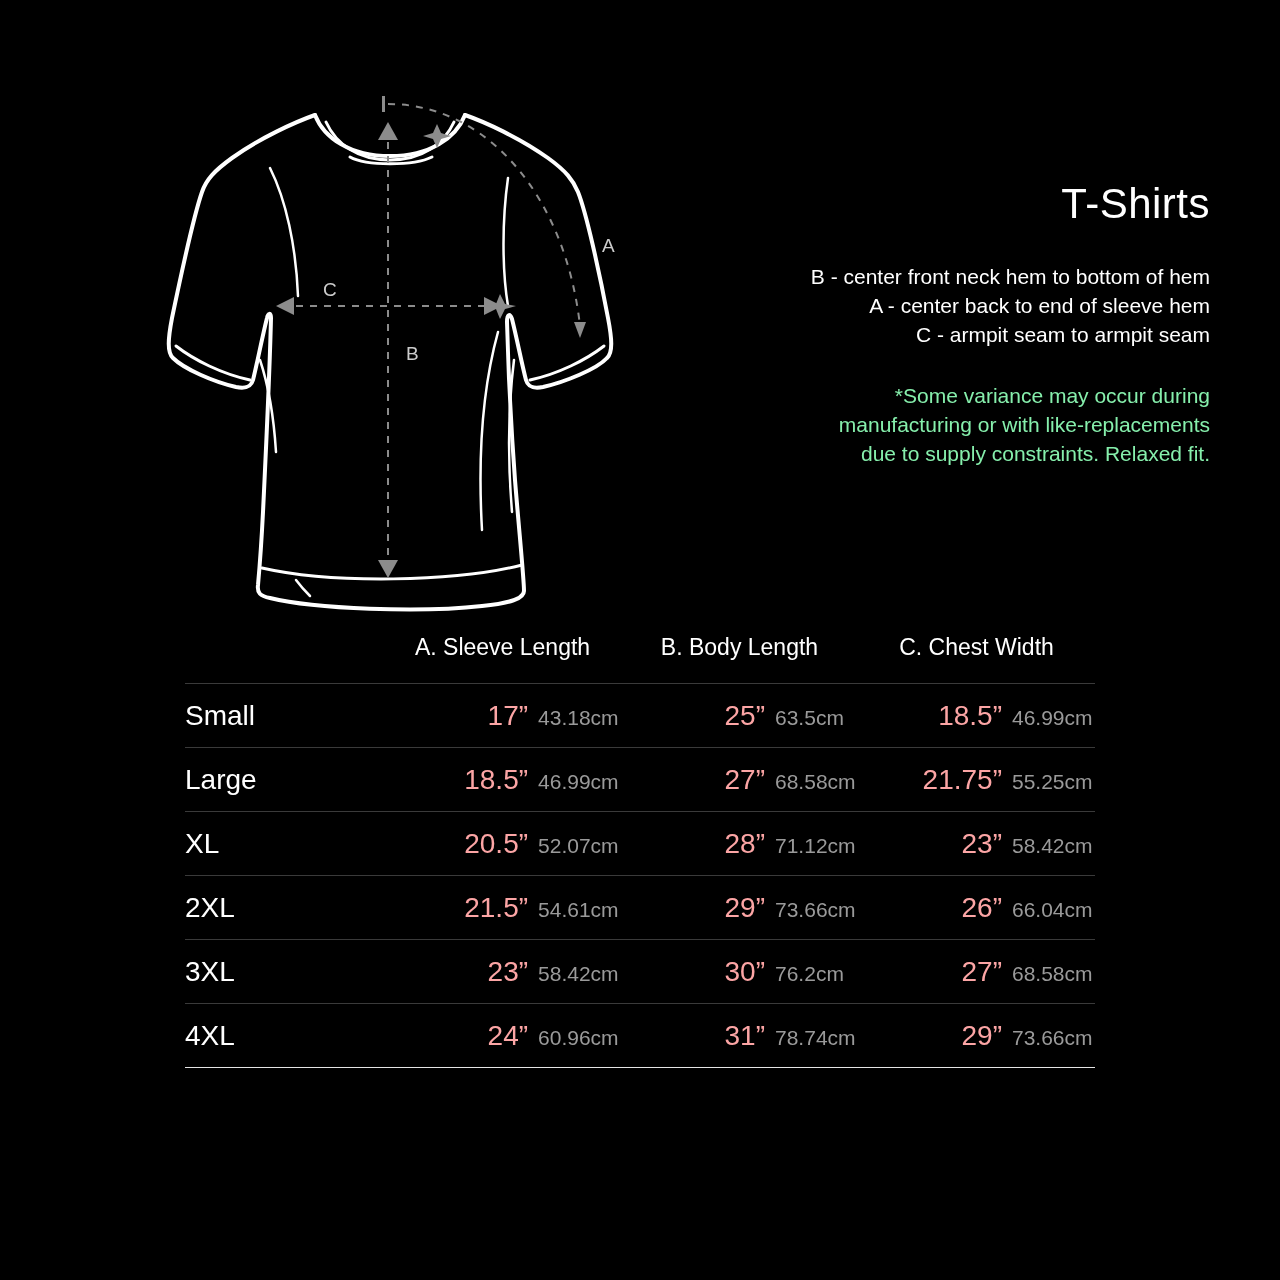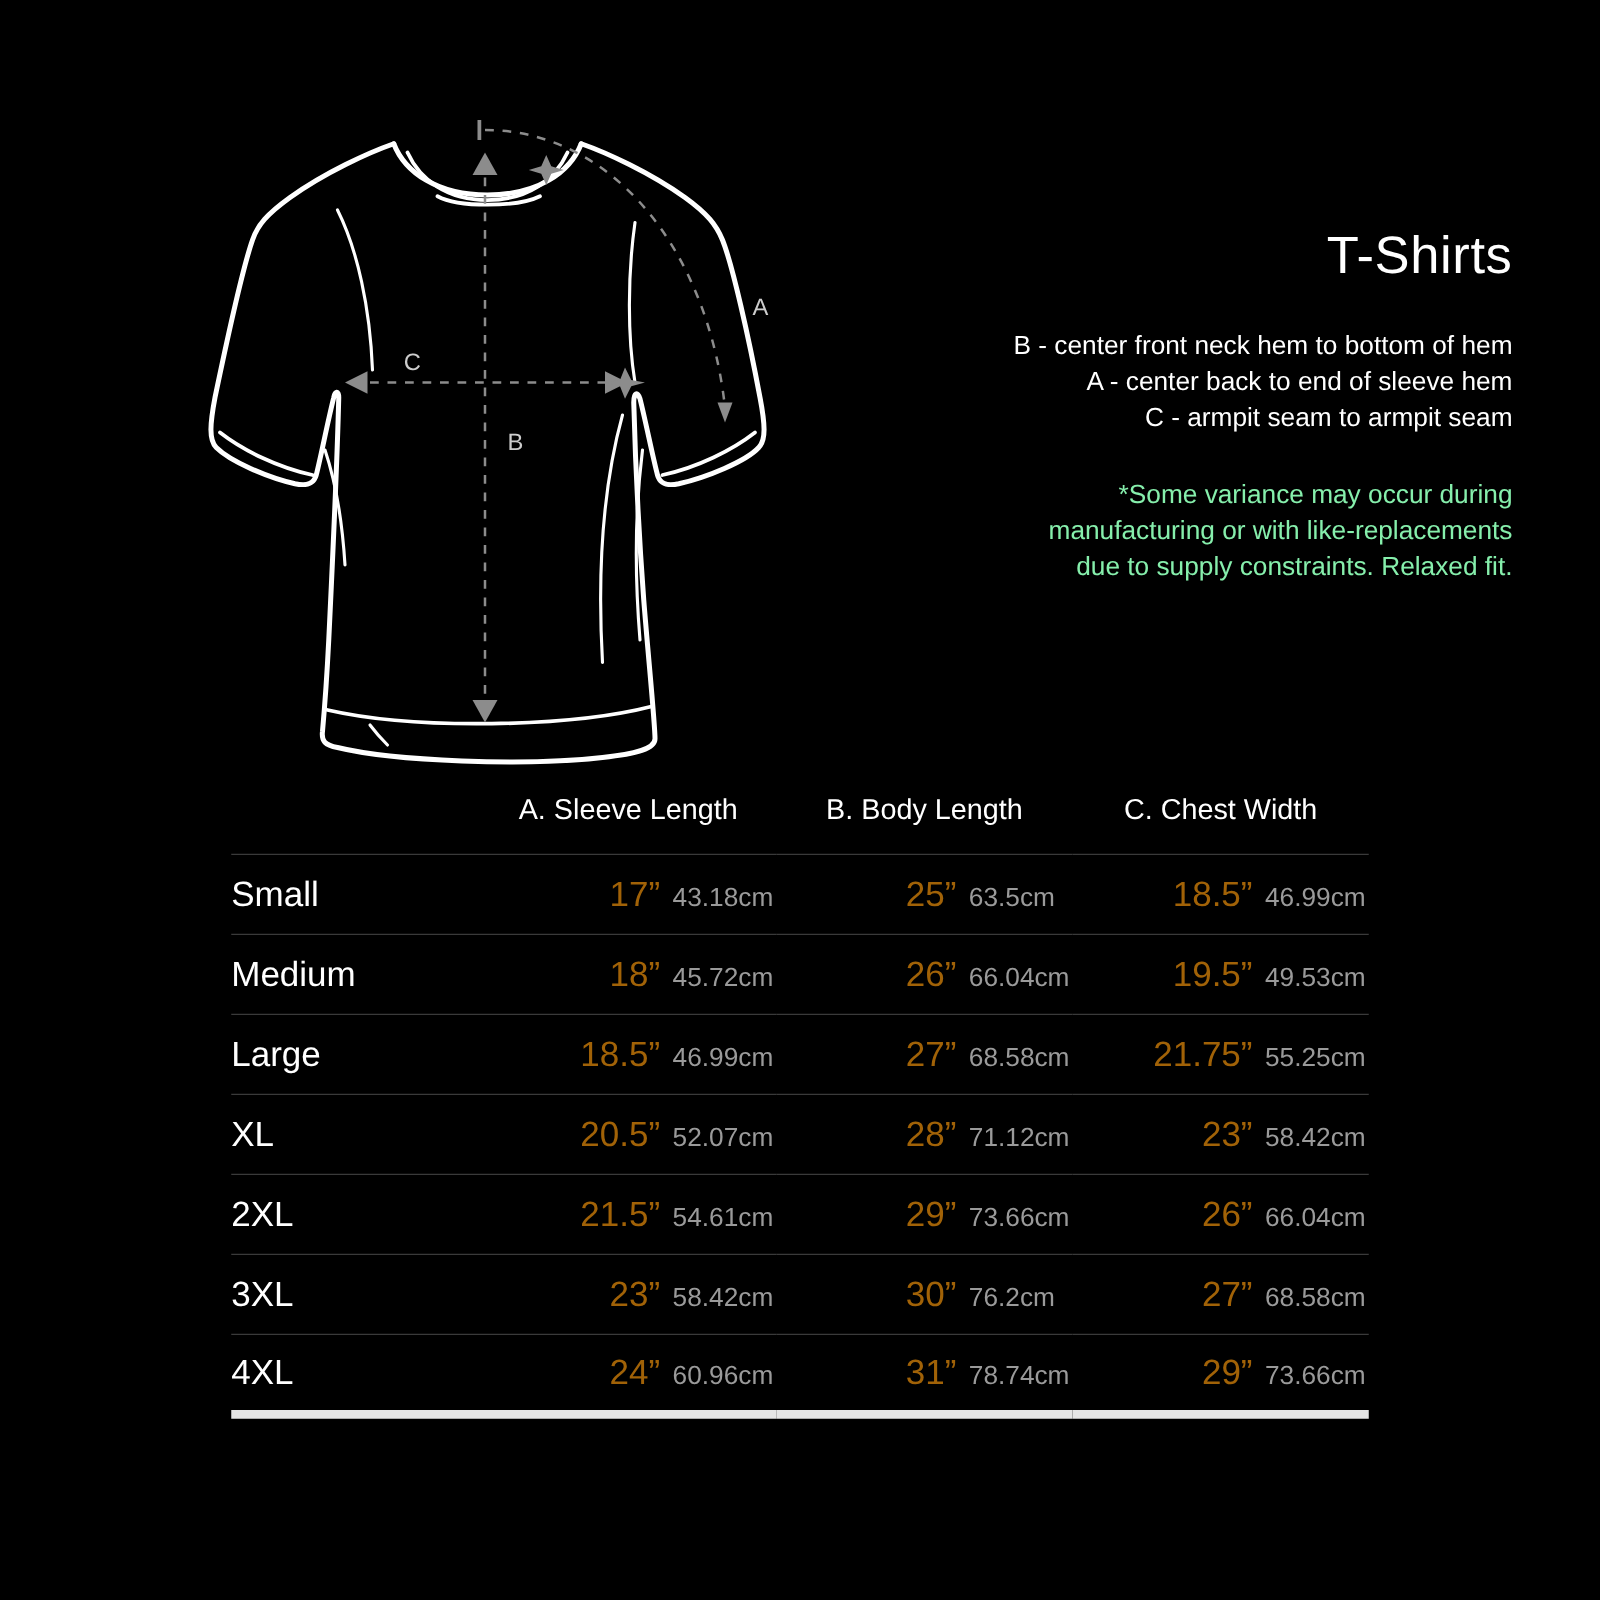--- a/index.html
+++ b/index.html
@@ -86,41 +86,41 @@
     width: 200px;
     text-align: left;
   }
   table.size-table td {
     border-top: 1px solid #3a3a3a;
     padding: 0;
     height: 64px;
     vertical-align: middle;
   }
   table.size-table tr:last-child td {
-    border-bottom: 7px solid #e5e5e5;
+    border-bottom: 1px solid #e5e5e5;
   }
   .size-name {
     font-size: 28px;
     color: #ffffff;
     text-align: left;
     padding-left: 4px;
     width: 200px;
   }
   .measure-cell {
     width: 237px;
   }
   .measure-inner {
     display: flex;
     align-items: baseline;
     justify-content: flex-start;
     padding-left: 36px;
   }
   .inches {
     font-size: 28px;
-    color: #a16207;
+    color: #fca5a5;
     text-align: right;
     min-width: 108px;
     display: inline-block;
   }
   .cm {
     font-size: 21px;
     color: #9a9a9a;
     margin-left: 10px;
     white-space: nowrap;
   }
@@ -255,41 +255,20 @@
             </div>
           </td>
           <td class="measure-cell">
             <div class="measure-inner">
               <span class="inches">18.5”</span>
               <span class="cm">46.99cm</span>
             </div>
           </td>
         </tr>
         <tr>
-          <td class="size-name">Medium</td>
-          <td class="measure-cell">
-            <div class="measure-inner">
-              <span class="inches">18”</span>
-              <span class="cm">45.72cm</span>
-            </div>
-          </td>
-          <td class="measure-cell">
-            <div class="measure-inner">
-              <span class="inches">26”</span>
-              <span class="cm">66.04cm</span>
-            </div>
-          </td>
-          <td class="measure-cell">
-            <div class="measure-inner">
-              <span class="inches">19.5”</span>
-              <span class="cm">49.53cm</span>
-            </div>
-          </td>
-        </tr>
-        <tr>
           <td class="size-name">Large</td>
           <td class="measure-cell">
             <div class="measure-inner">
               <span class="inches">18.5”</span>
               <span class="cm">46.99cm</span>
             </div>
           </td>
           <td class="measure-cell">
             <div class="measure-inner">
               <span class="inches">27”</span>

